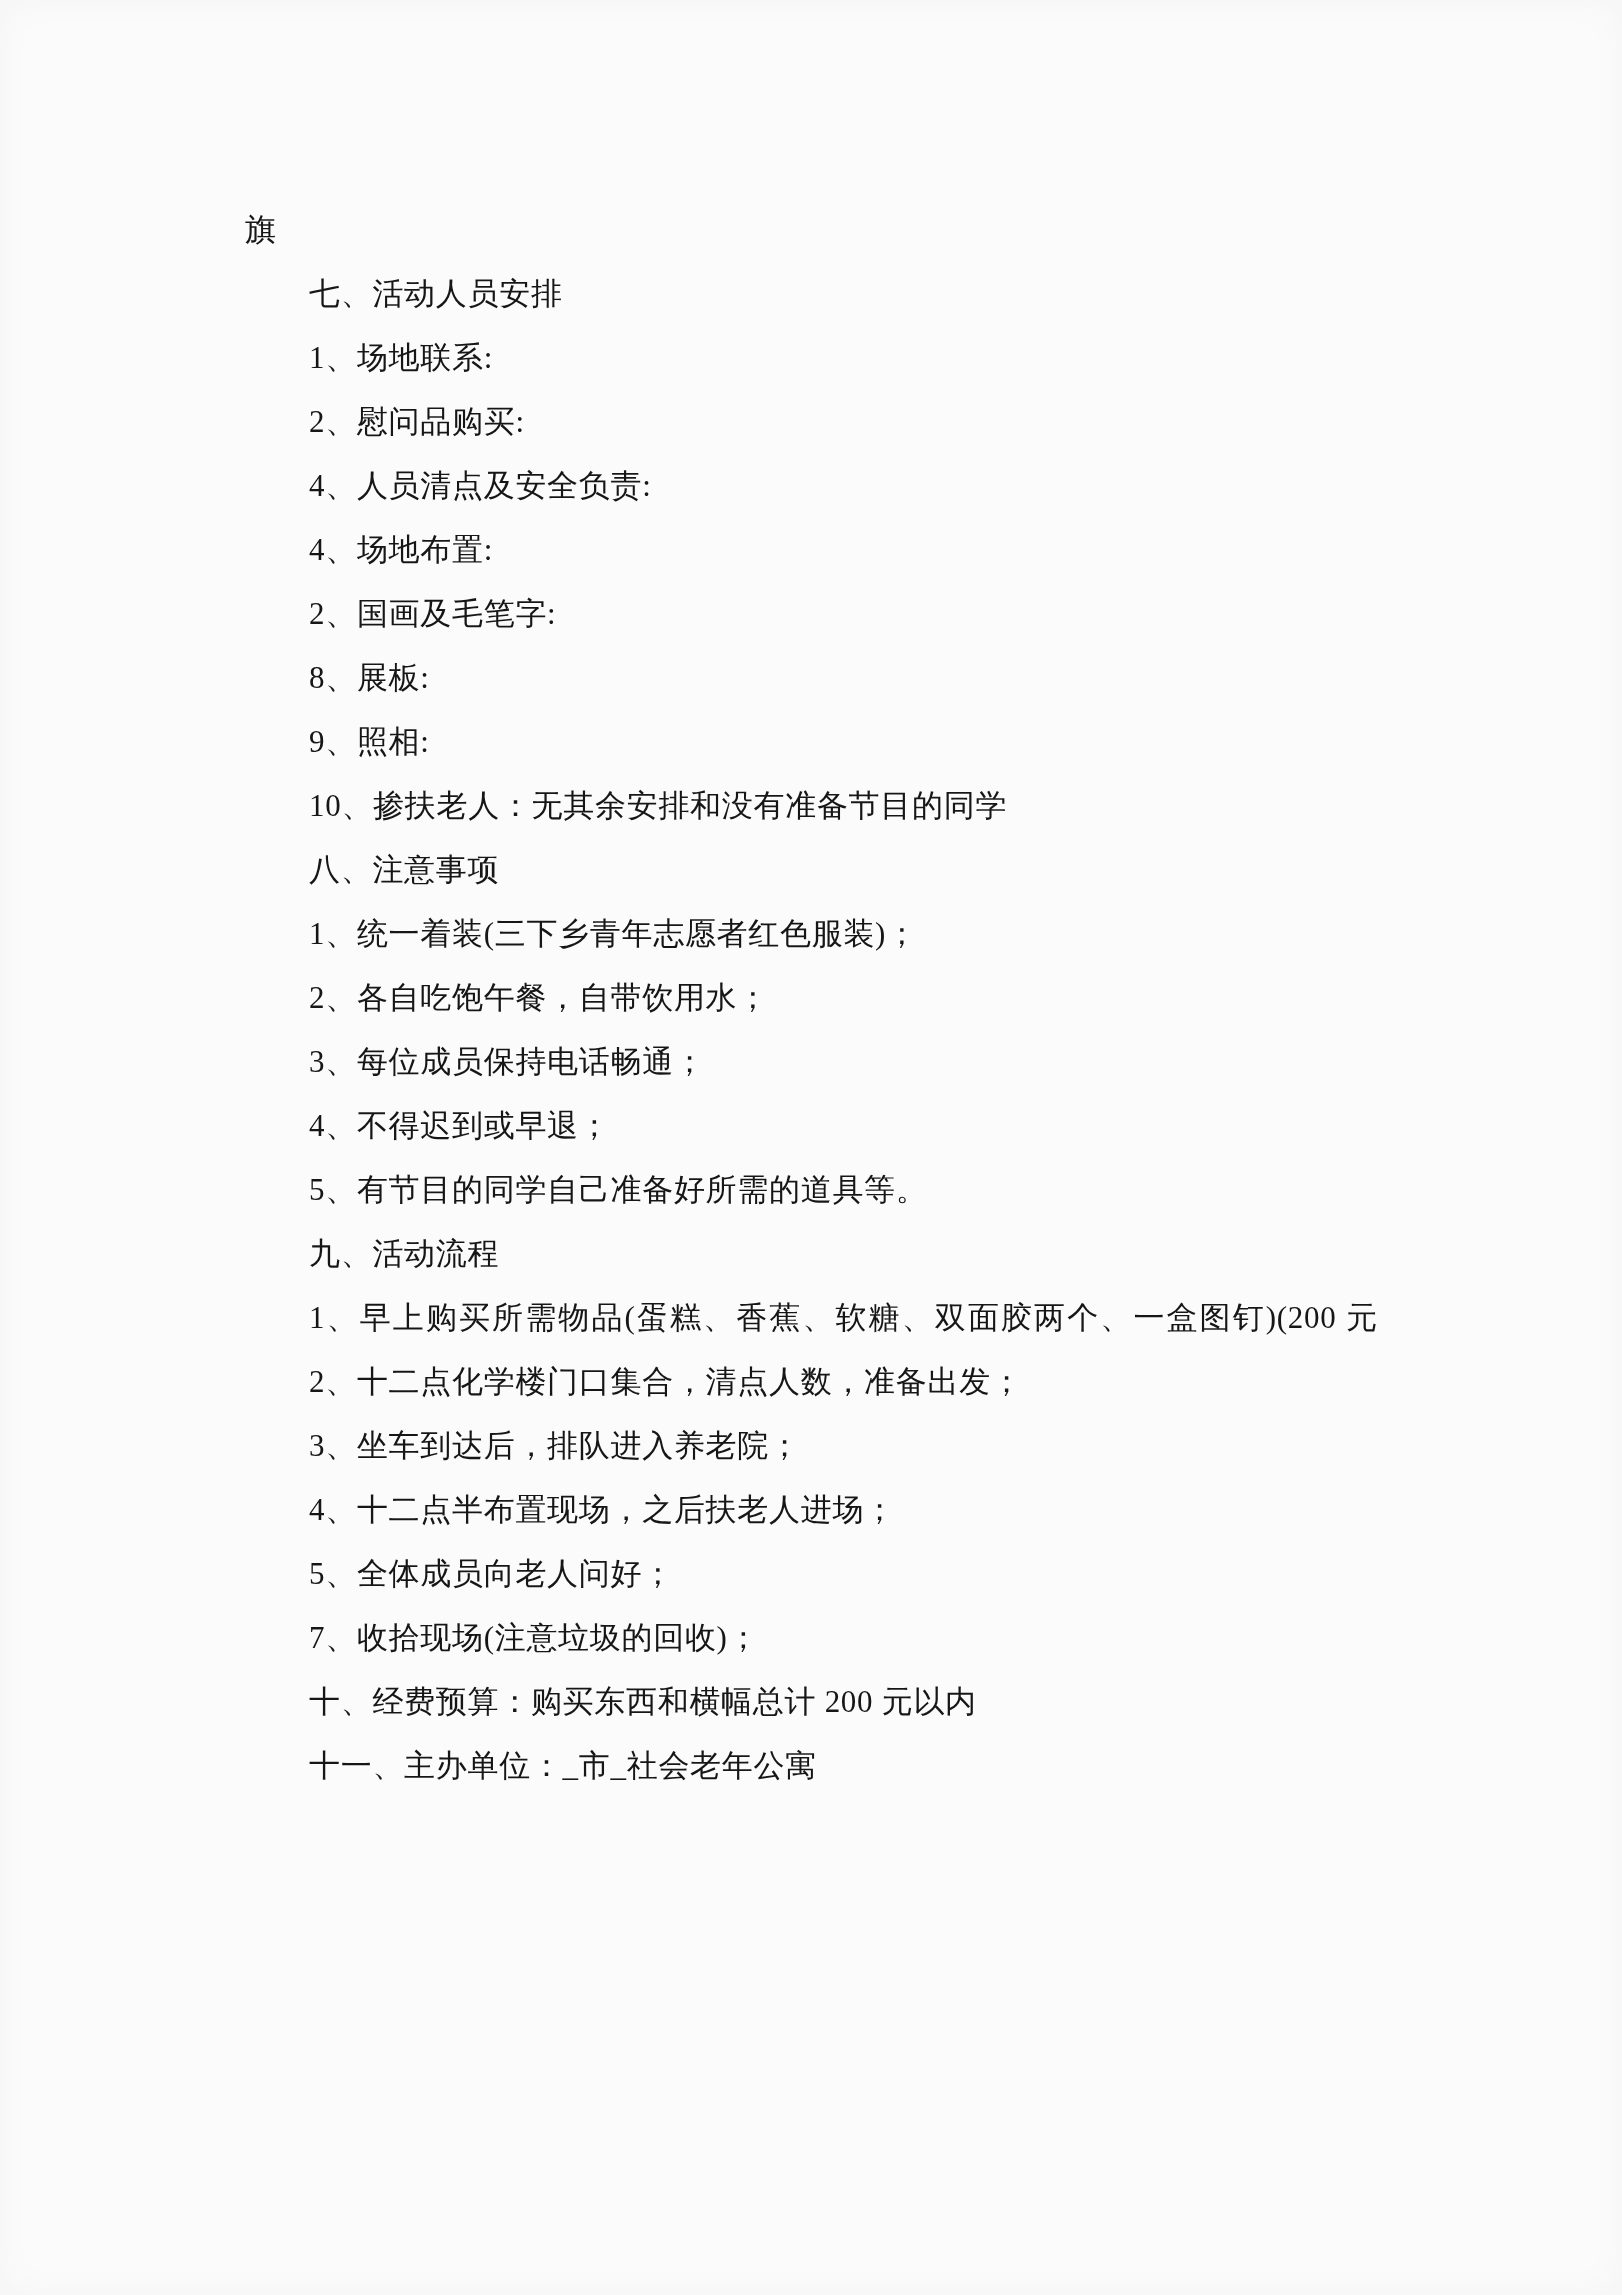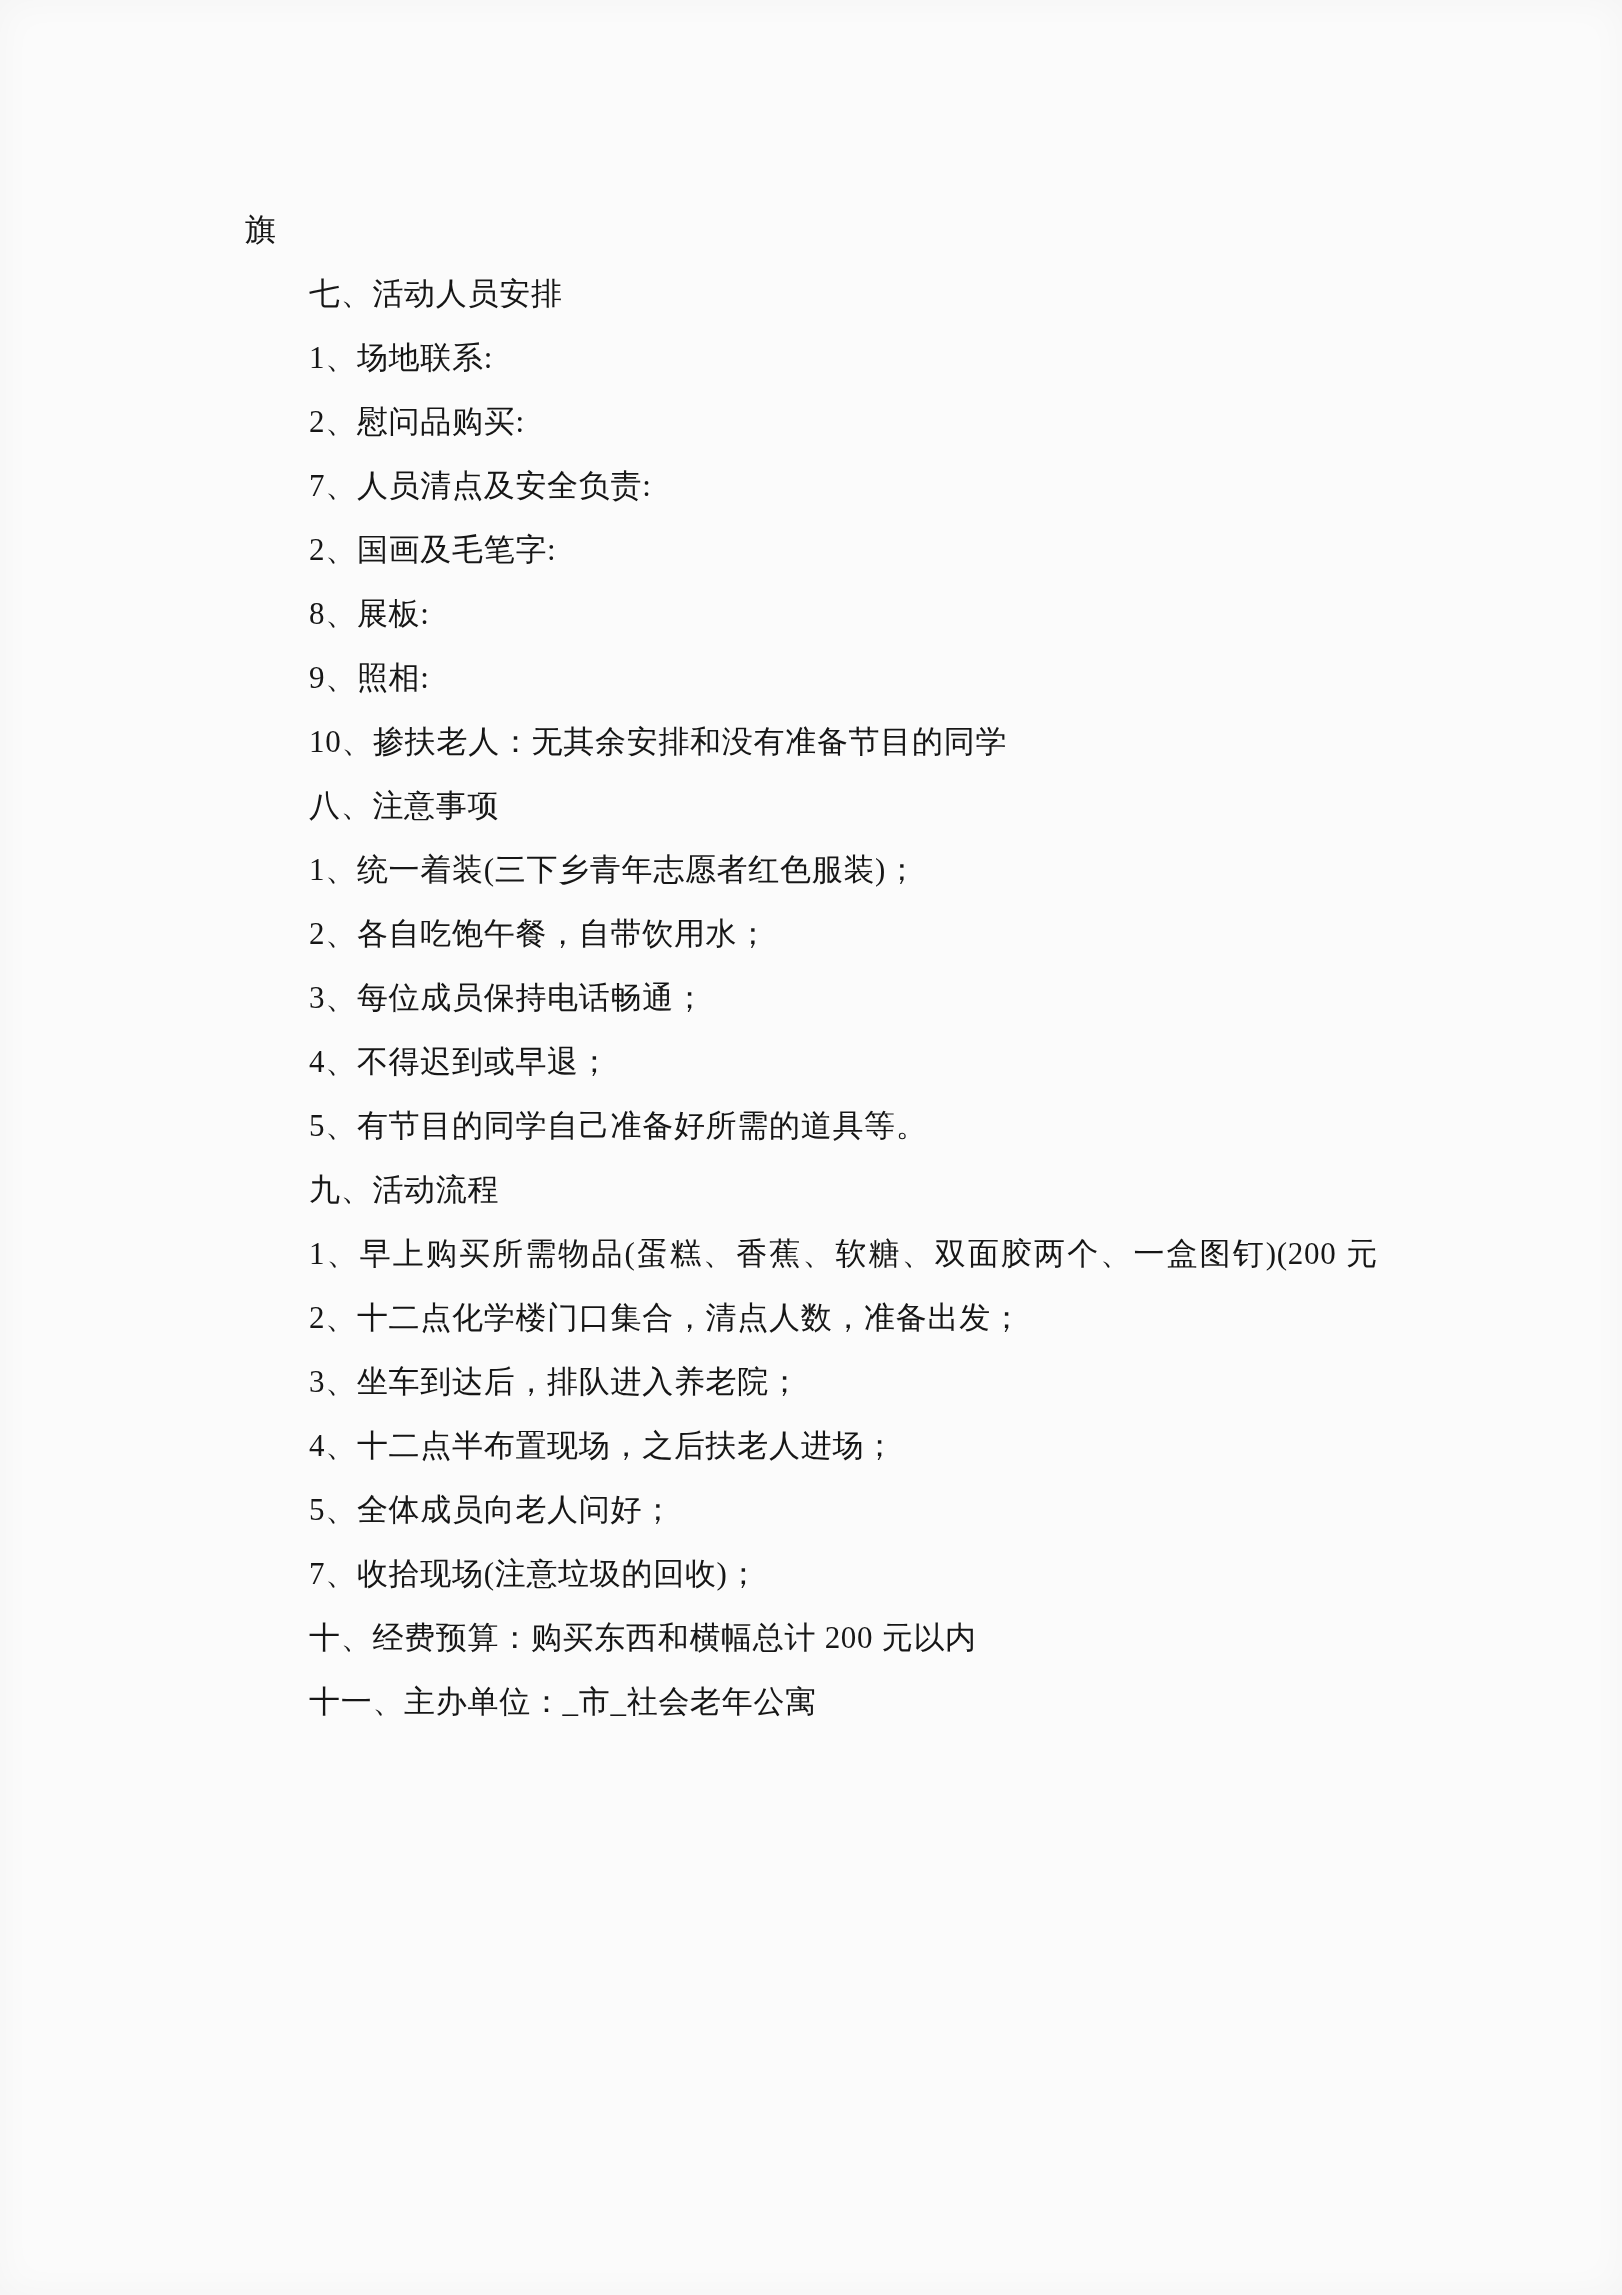--- a/index.html
+++ b/index.html
@@ -37,21 +37,22 @@
   }
 </style>
 </head>
 <body>
 
 <div class="paper">
   <div class="line">旗</div>
   <div class="line indent">七、活动人员安排</div>
   <div class="line indent">1、场地联系:</div>
   <div class="line indent">2、慰问品购买:</div>
-  <div class="line indent">7、人员清点及安全负责:</div>
+  <div class="line indent">4、人员清点及安全负责:</div>
+  <div class="line indent">4、场地布置:</div>
   <div class="line indent">2、国画及毛笔字:</div>
   <div class="line indent">8、展板:</div>
   <div class="line indent">9、照相:</div>
   <div class="line indent">10、掺扶老人：无其余安排和没有准备节目的同学</div>
   <div class="line indent">八、注意事项</div>
   <div class="line indent">1、统一着装(三下乡青年志愿者红色服装)；</div>
   <div class="line indent">2、各自吃饱午餐，自带饮用水；</div>
   <div class="line indent">3、每位成员保持电话畅通；</div>
   <div class="line indent">4、不得迟到或早退；</div>
   <div class="line indent">5、有节目的同学自己准备好所需的道具等。</div>

